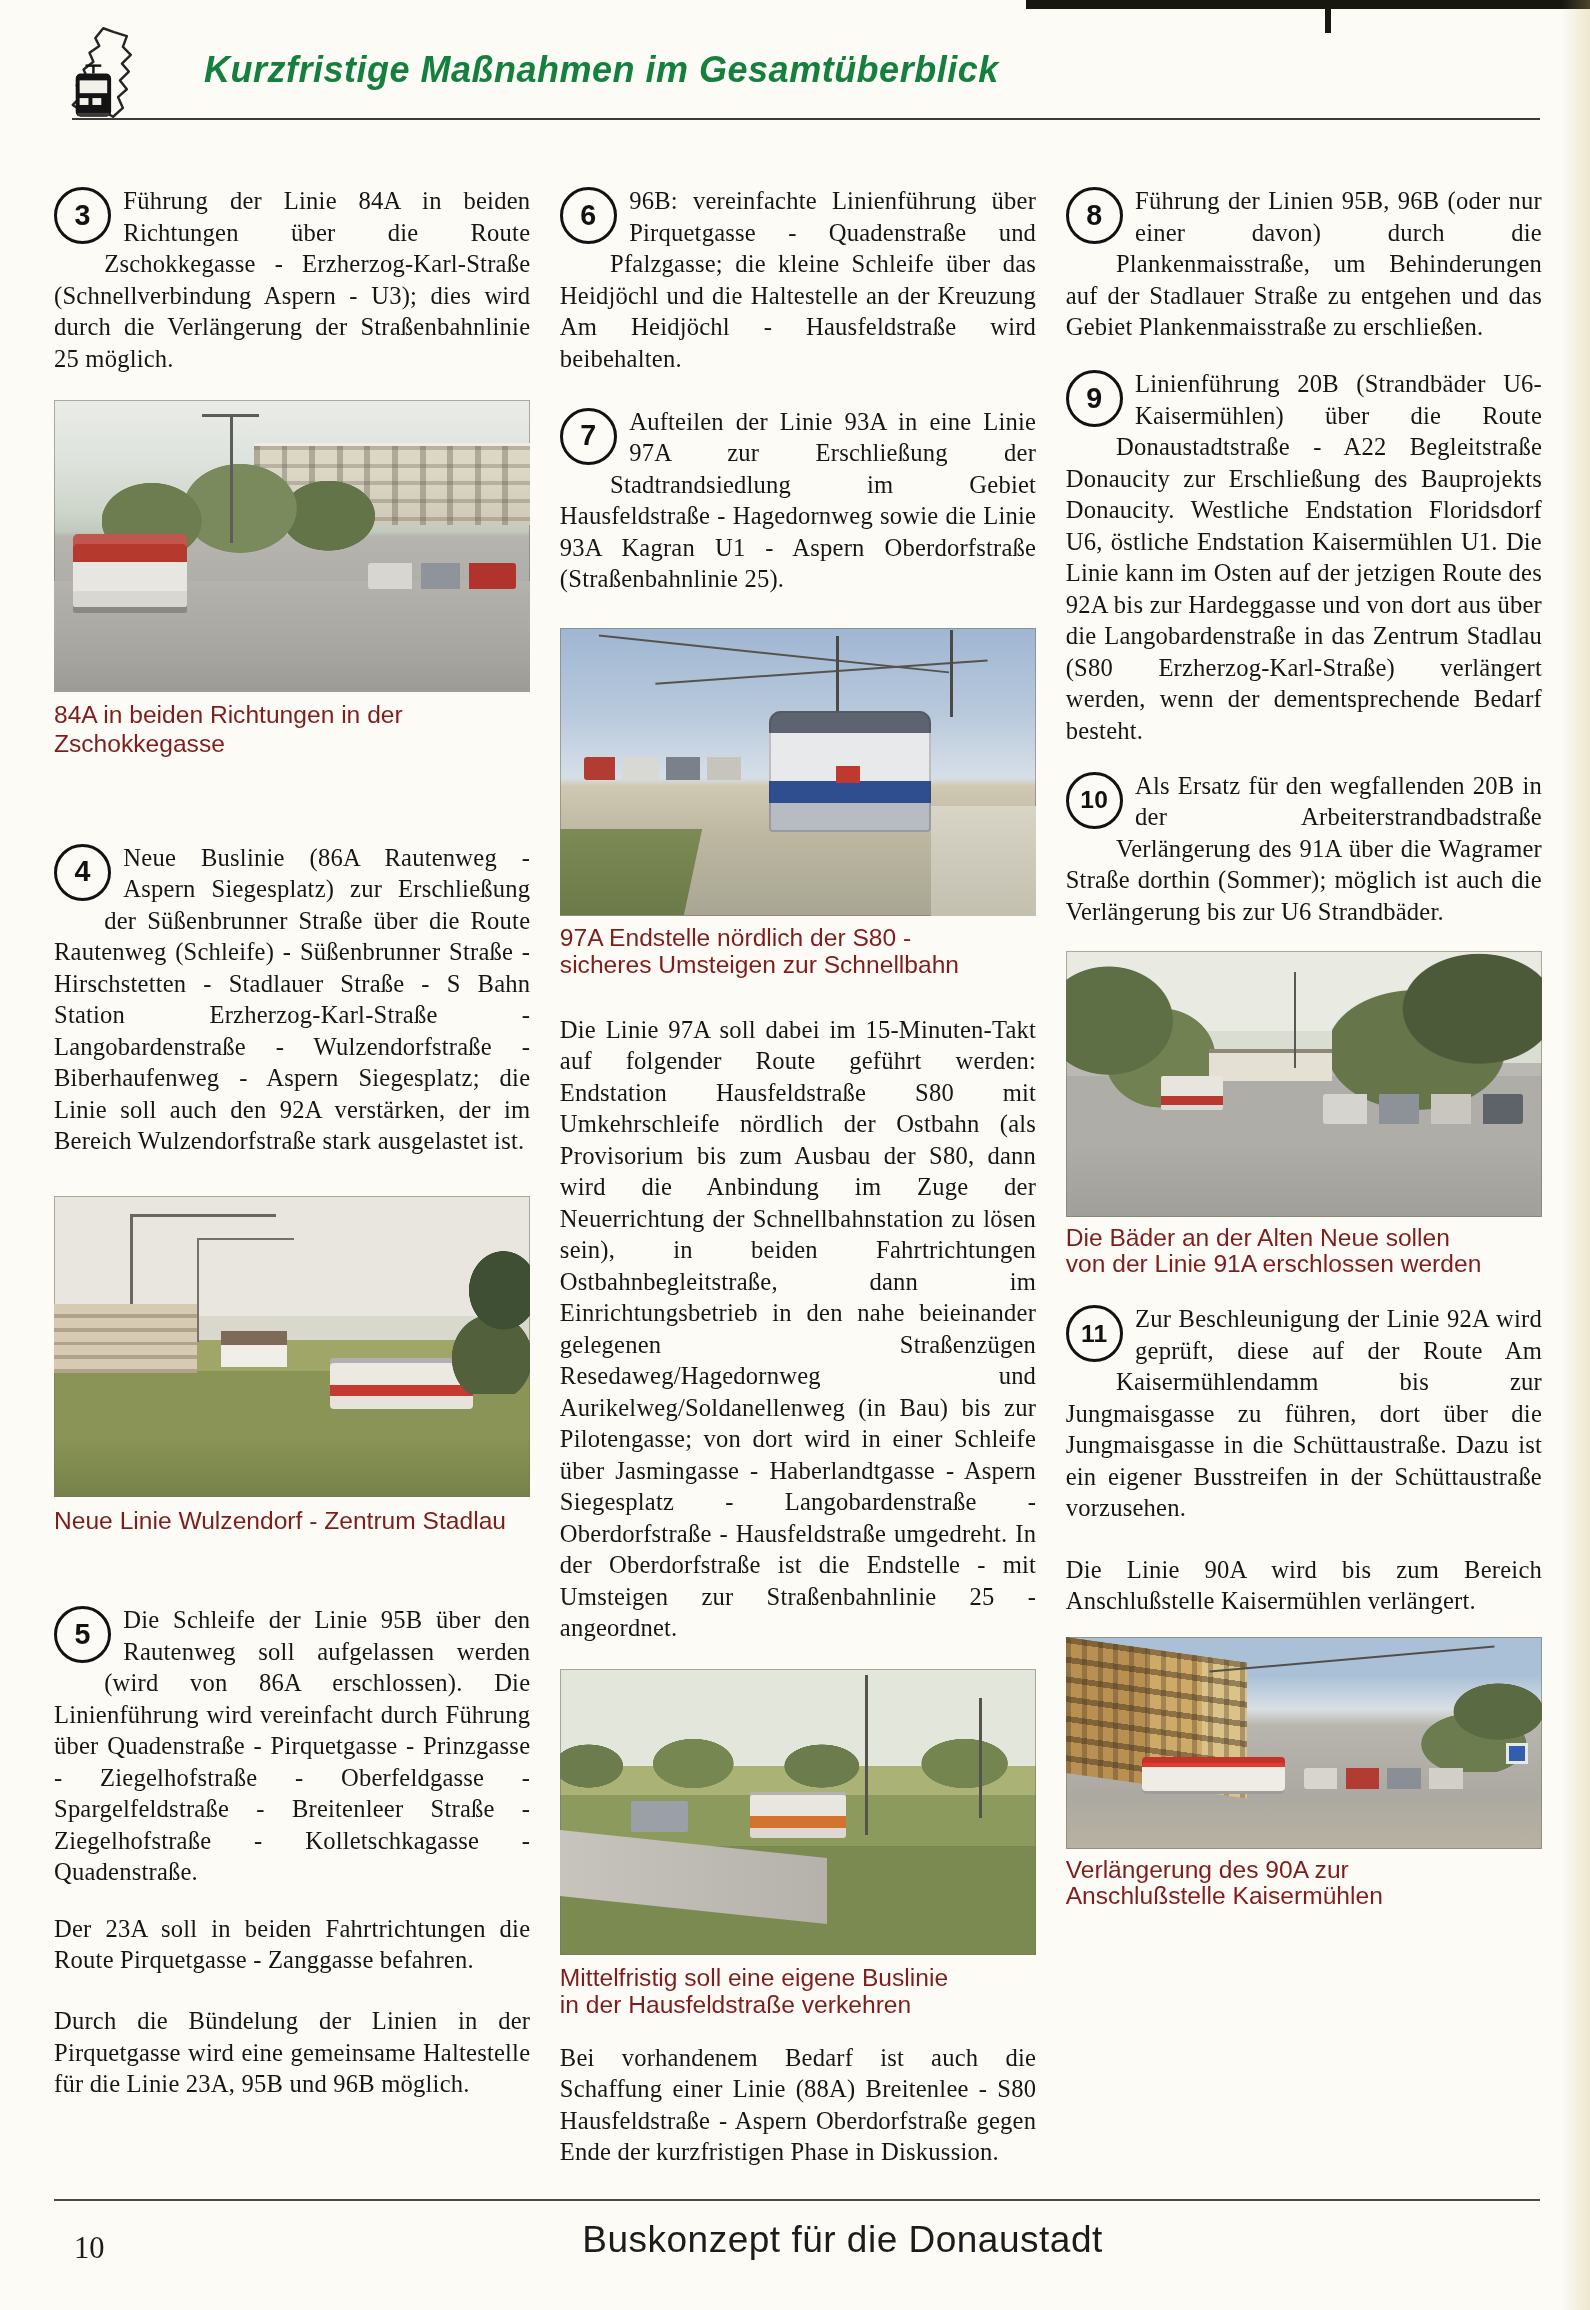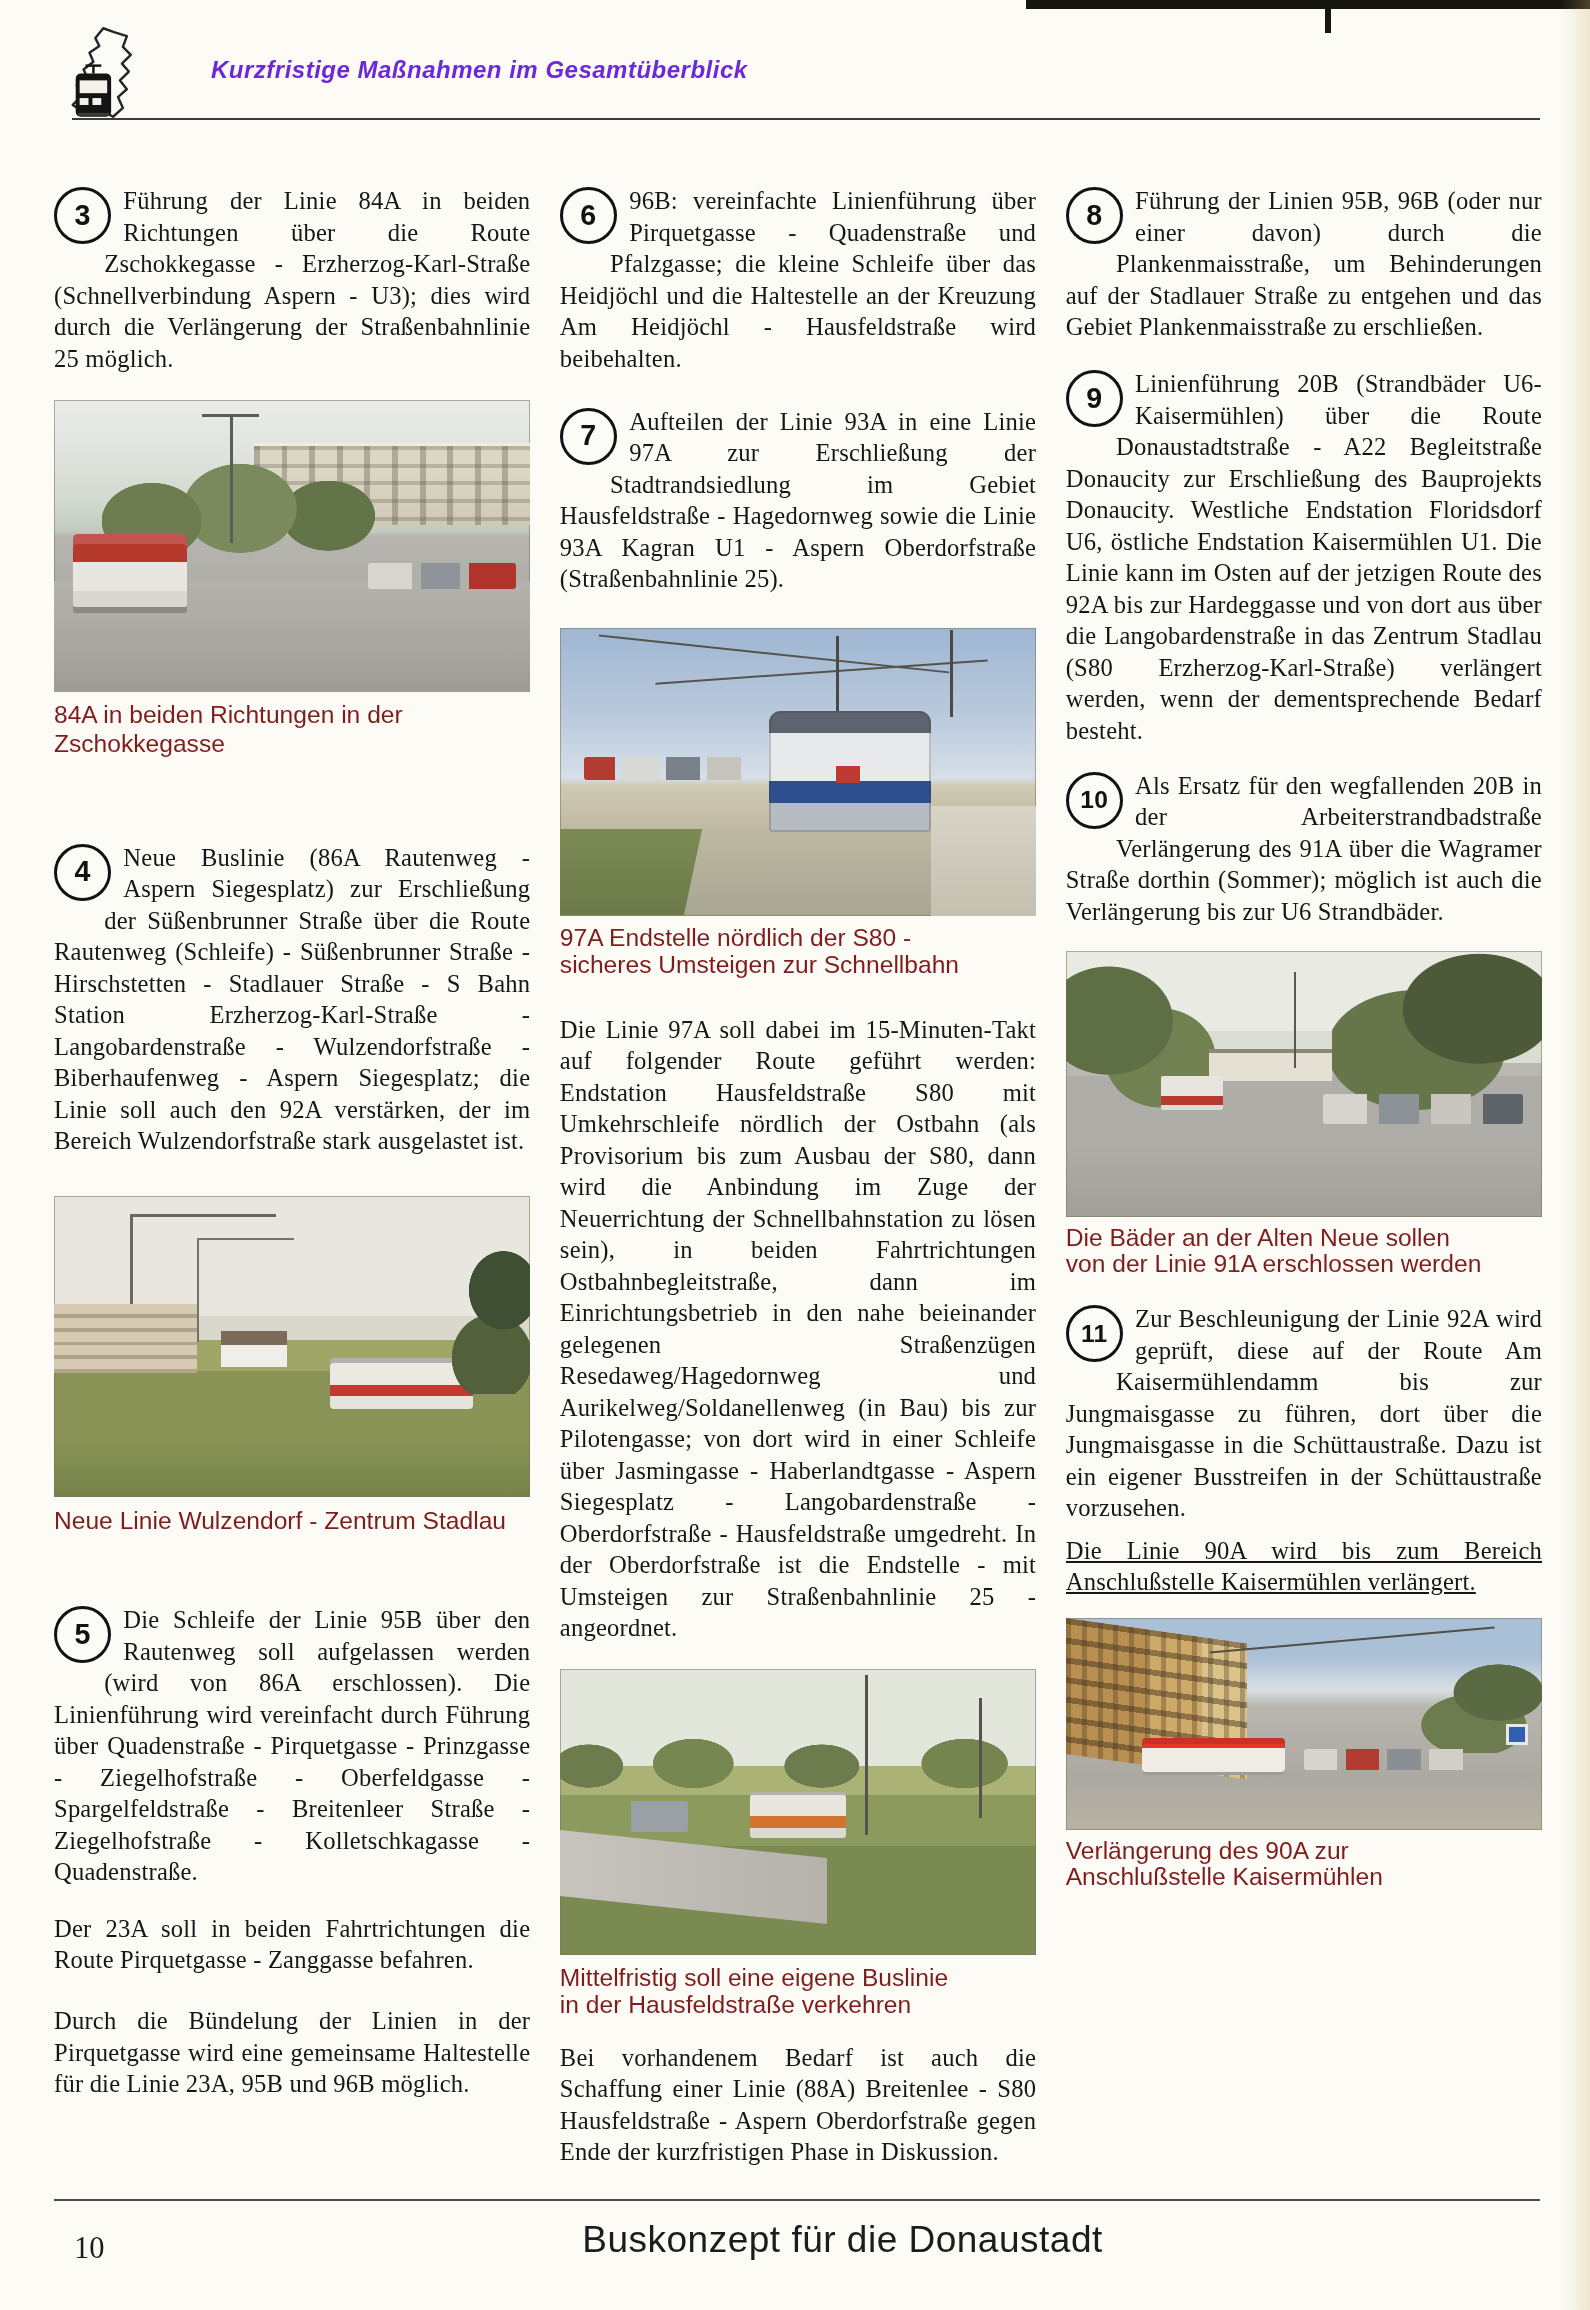--- a/index.html
+++ b/index.html
@@ -12,23 +12,23 @@
   }
   
   .artifact-top{position:absolute;top:0;left:1026px;width:564px;height:8.9px;background:#17160f;}
   .artifact-tick{position:absolute;top:0;left:1325px;width:5.9px;height:33px;background:#17160f;}
   .scan-tint{position:absolute;top:0;right:0;width:29.6px;height:100%;
     background:linear-gradient(90deg,rgba(0,0,0,0),rgba(203,183,116,.30));z-index:6;pointer-events:none;}
   
   header{position:absolute;top:0;left:54px;right:49px;height:185px;}
   .logo{position:absolute;left:3.9px;top:25.6px;width:120px;height:95px;}
   .header-title{
-    position:absolute;left:150px;top:49px;margin:7px;
+    position:absolute;left:150px;top:49px;margin:0;
     font-family:"Liberation Sans",sans-serif;font-style:italic;font-weight:600;
-    font-size:24px;color:#6d28d9;letter-spacing:0.5px;white-space:nowrap;
+    font-size:36px;color:#15803d;letter-spacing:0.5px;white-space:nowrap;
   }
   .header-rule{position:absolute;left:17.7px;right:2px;top:118px;height:2px;background:#3b3b3b;}
   
   .cols{
     position:absolute;top:185px;left:54px;right:49px;bottom:111px;
     display:grid;grid-template-columns:repeat(3,1fr);column-gap:29.6px;
     overflow:hidden;z-index:1;
   }
   .col{overflow:hidden;}
   .body-text{
@@ -282,21 +282,21 @@
         <div class="p5-cars"></div>
       </div>
       <figcaption class="caption" style="margin-top:7.9px;">
         <span class="cap-line">Die Bäder an der Alten Neue sollen</span>
         <span class="cap-line">von der Linie 91A erschlossen werden</span>
       </figcaption>
     </figure>
     <p class="body-text" style="margin-top:25.6px;">
       <span class="circle" style="font-size:24.6px;">11</span><span>Zur Beschleunigung der Linie 92A wird geprüft, diese auf der Route Am Kaisermühlendamm bis zur Jungmaisgasse zu führen, dort über die Jungmaisgasse in die Schüttaustraße. Dazu ist ein eigener Busstreifen in der Schüttaustraße vorzusehen.</span>
     </p>
-    <p class="body-text" style="margin-top:11px;text-decoration:underline;">Die Linie 90A wird bis zum Bereich Anschlußstelle Kaisermühlen verlängert.</p>
+    <p class="body-text" style="margin-top:30px;">Die Linie 90A wird bis zum Bereich Anschlußstelle Kaisermühlen verlängert.</p>
     <figure style="margin-top:19.7px;">
       <div class="photo photo6">
         <div class="p6-facade"></div>
         <div class="p6-wire"></div>
         <div class="p6-trees"></div>
         <div class="p6-bus"></div>
         <div class="p6-cars"></div>
         <div class="p6-sign"></div>
       </div>
       <figcaption class="caption" style="margin-top:7.9px;">

